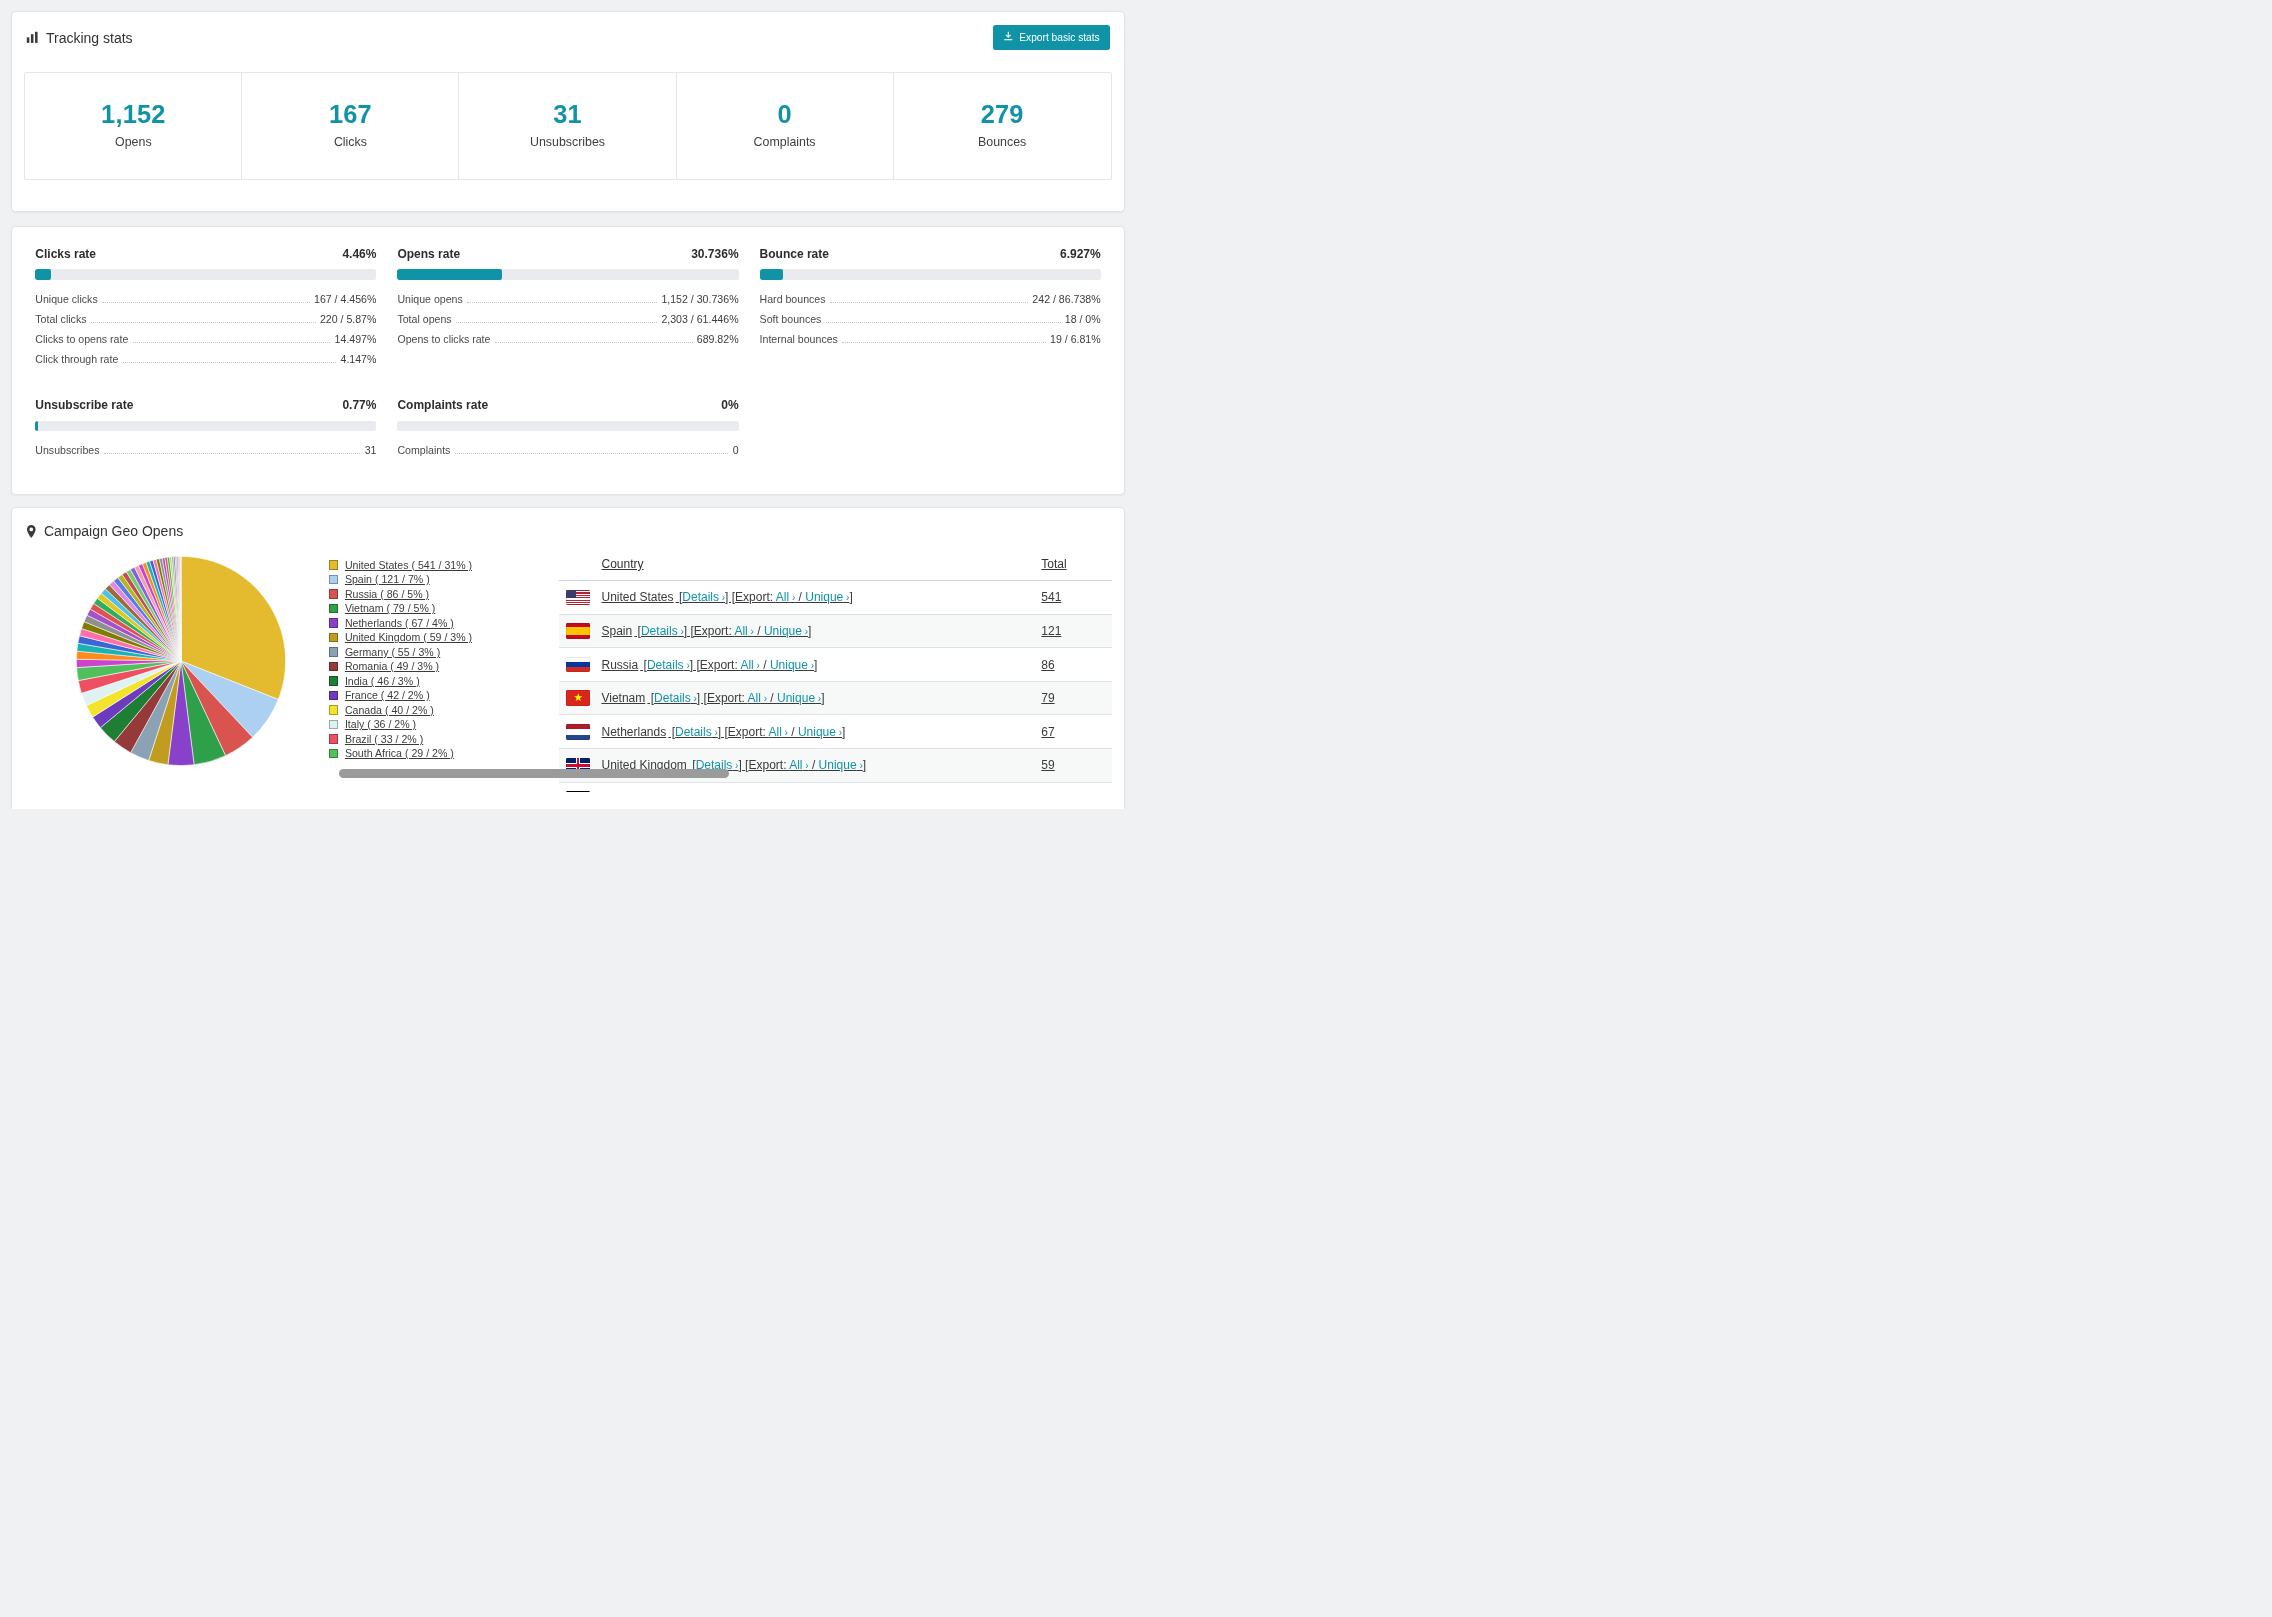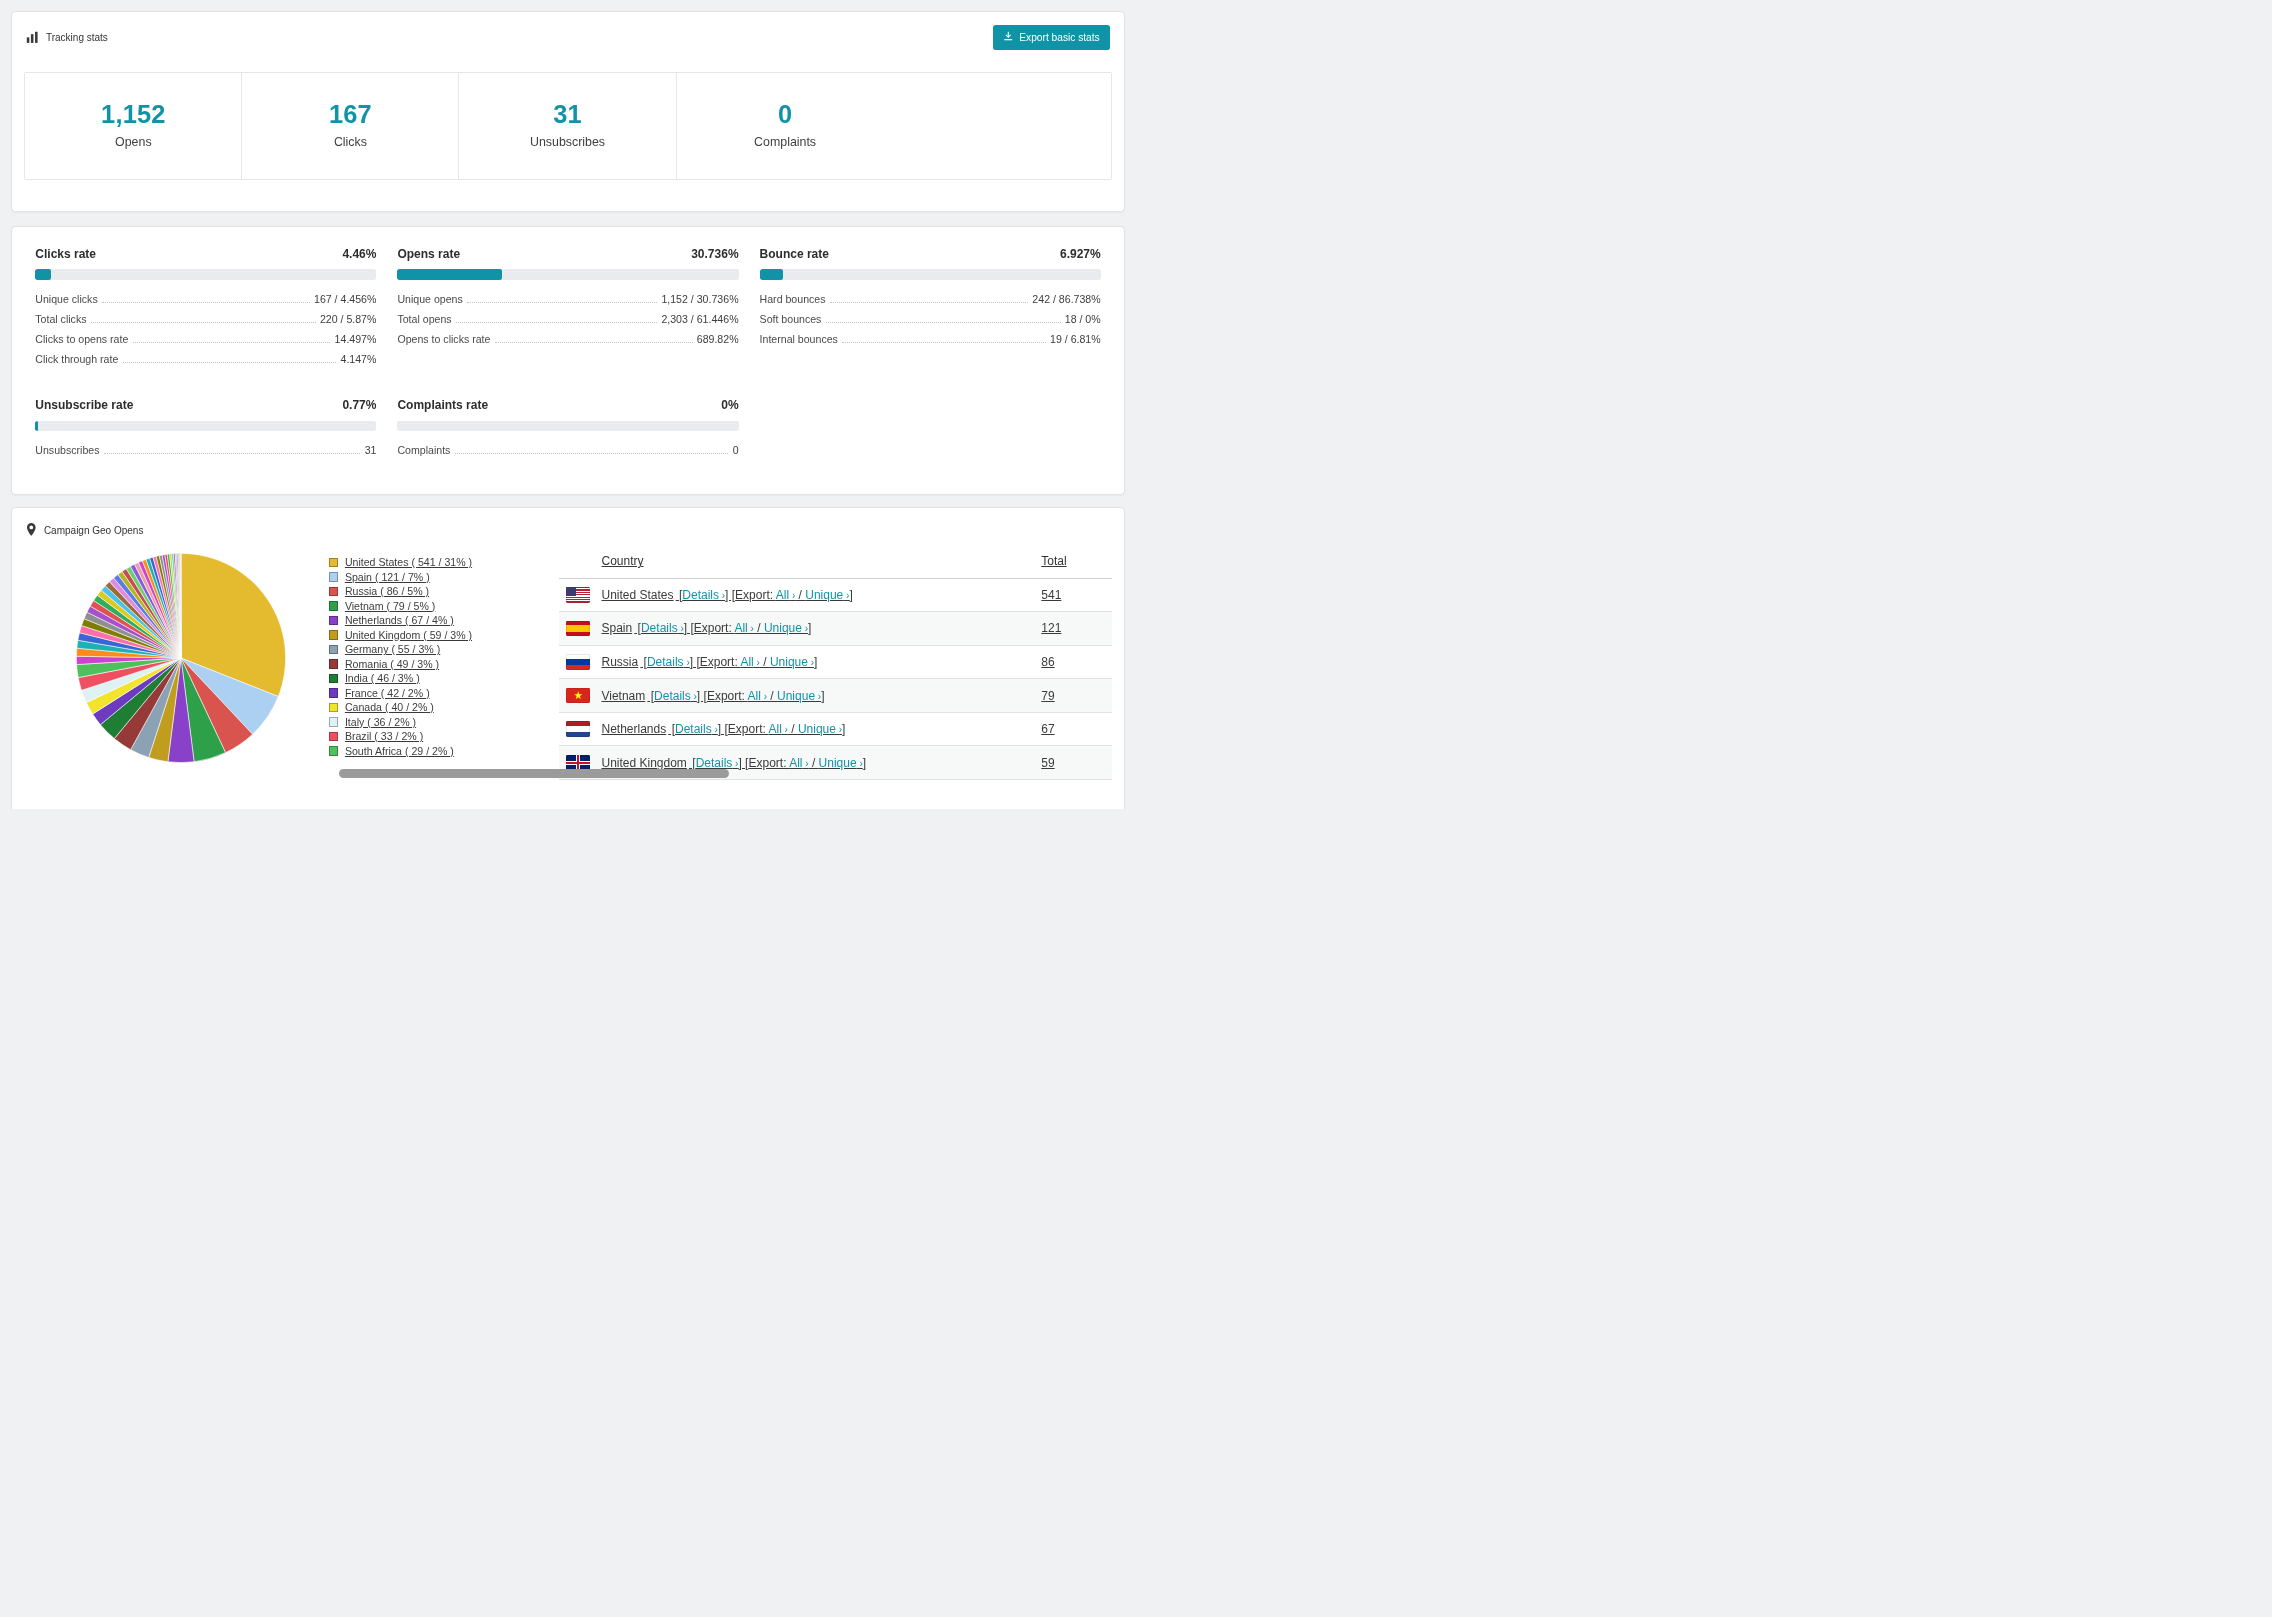--- a/index.html
+++ b/index.html
@@ -7,21 +7,21 @@
   body {
     width: 1136px; height: 809px; overflow: hidden; position: relative;
     font-family: "Liberation Sans", sans-serif; color: #3a3a3a;
   }
   .page { padding-top: 11.3px; }
   .card {
     background: #fff; border: 0.7px solid #e3e3e3; border-radius: 4.2px;
     margin: 0 11.3px; box-shadow: 0 0.7px 1.4px rgba(0,0,0,.04);
   }
   .card-header { display: flex; justify-content: space-between; align-items: center; padding: 12.7px 14px; }
-  .title-wrap { display: flex; align-items: center; gap: 7px; font-size: 10px; font-weight: 500; color: #333; }
+  .title-wrap { display: flex; align-items: center; gap: 7px; font-size: 14px; font-weight: 500; color: #333; }
   .title-wrap svg { display: block; }
 
   
   .tracking-card { margin-bottom: 14px; padding-bottom: 31px; }
   .export-btn {
     display: inline-flex; align-items: center; gap: 5.6px;
     background: var(--accent, #1193a7); color: #fff; border: none; border-radius: 2.8px;
     padding: 6.4px 10px; font-size: 10.2px; font-family: inherit; cursor: pointer;
   }
   .stats-strip {
@@ -123,20 +123,24 @@
           <div class="stat-value">167</div>
           <div class="stat-label">Clicks</div>
         </div>
         <div class="stat-cell">
           <div class="stat-value">31</div>
           <div class="stat-label">Unsubscribes</div>
         </div>
         <div class="stat-cell">
           <div class="stat-value">0</div>
           <div class="stat-label">Complaints</div>
+        </div>
+        <div class="stat-cell">
+          <div class="stat-value">279</div>
+          <div class="stat-label">Bounces</div>
         </div>
       </div>
   </section>
 
   <section class="card rates-card">
     <div class="rates-grid">
         <section class="rate-block">
           <div class="rate-head">
             <span class="rate-title">Clicks rate</span>
             <span class="rate-value">4.46%</span>

